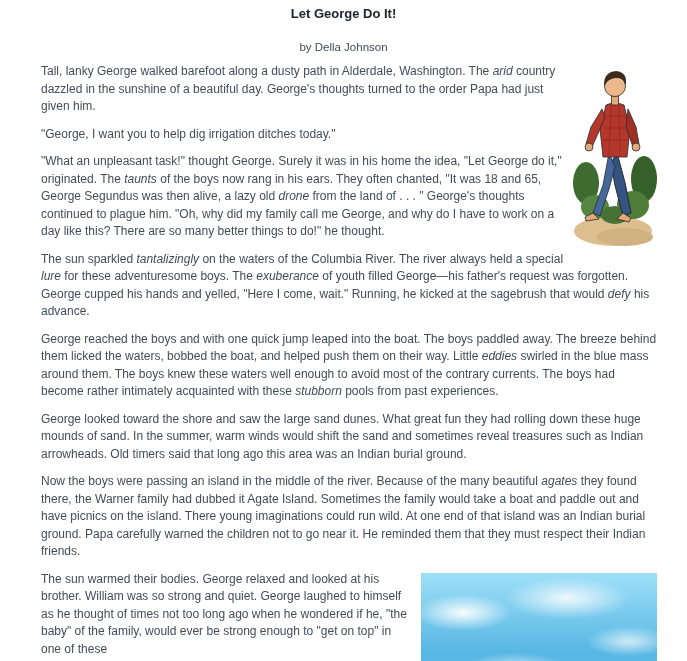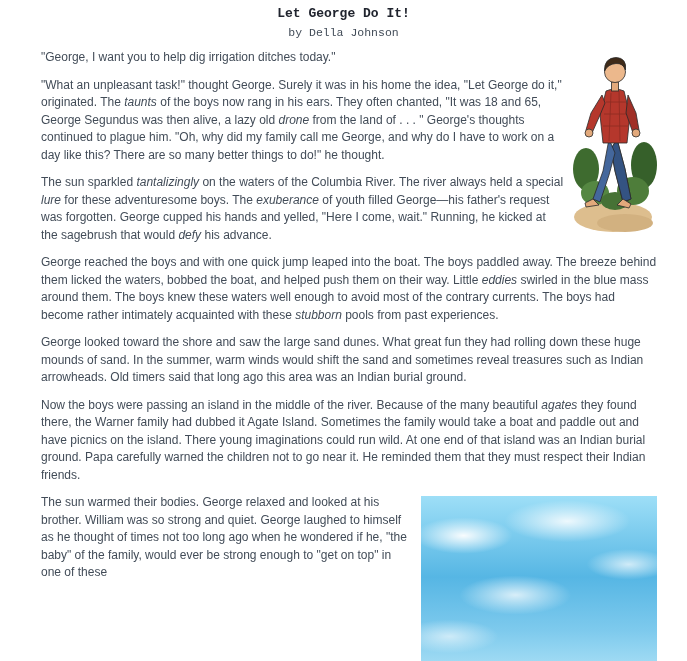--- a/index.html
+++ b/index.html
@@ -8,29 +8,29 @@
     overflow: hidden;
     background: var(--page_bg, #ffffff);
     font-family: "Liberation Sans", "DejaVu Sans", sans-serif;
   }
   .page {
     width: 687px; height: 661px;
     overflow: hidden;
     background: var(--page_bg, #ffffff);
     color: var(--text, #424c58);
   }
-  .header { text-align: center; padding-top: 6px; font-family: Liberation Mono, monospace; }
+  .header { text-align: center; padding-top: 6px; }
   .title {
     font-size: 13px;
     font-weight: 700;
     color: var(--heading, #20242e);
   }
   .byline {
     font-size: 11.5px;
-    margin-top: 5px;
+    margin-top: 20px;
     color: var(--text, #424c58);
   }
   .story {
     margin-top: 10px;
     padding: 0 30px 0 41px;
     font-size: 12px;
     line-height: 17.5px;
     color: var(--text, #424c58);
   }
   .story p { margin: 0 0 10px 0; }
@@ -100,20 +100,21 @@
           <rect x="38.5" y="33" width="7" height="9" fill="#e2a97b"></rect>
 
           <circle cx="42" cy="23" r="10.5" fill="#ecb88c"></circle>
 
           <path d="M31.5 22 Q31 9 43 8.5 Q54 9 52.5 21 Q50 14 43 14.5 Q35 15 31.5 22 Z" fill="#3f2a18"></path>
         </g>
       </svg>
     </figure>
 
     <div>
+        <p><span>Tall, lanky George walked barefoot along a dusty path in Alderdale, Washington. The </span><em>arid</em><span> country dazzled in the sunshine of a beautiful day. George's thoughts turned to the order Papa had just given him.</span></p>
         <p><span>"George, I want you to help dig irrigation ditches today."</span></p>
         <p><span>"What an unpleasant task!" thought George. Surely it was in his home the idea, "Let George do it," originated. The </span><em>taunts</em><span> of the boys now rang in his ears. They often chanted, "It was 18 and 65, George Segundus was then alive, a lazy old </span><em>drone</em><span> from the land of . . . " George's thoughts continued to plague him. "Oh, why did my family call me George, and why do I have to work on a day like this? There are so many better things to do!" he thought.</span></p>
         <p><span>The sun sparkled </span><em>tantalizingly</em><span> on the waters of the Columbia River. The river always held a special </span><em>lure</em><span> for these adventuresome boys. The </span><em>exuberance</em><span> of youth filled George—his father's request was forgotten. George cupped his hands and yelled, "Here I come, wait." Running, he kicked at the sagebrush that would </span><em>defy</em><span> his advance.</span></p>
         <p><span>George reached the boys and with one quick jump leaped into the boat. The boys paddled away. The breeze behind them licked the waters, bobbed the boat, and helped push them on their way. Little </span><em>eddies</em><span> swirled in the blue mass around them. The boys knew these waters well enough to avoid most of the contrary currents. The boys had become rather intimately acquainted with these </span><em>stubborn</em><span> pools from past experiences.</span></p>
         <p><span>George looked toward the shore and saw the large sand dunes. What great fun they had rolling down these huge mounds of sand. In the summer, warm winds would shift the sand and sometimes reveal treasures such as Indian arrowheads. Old timers said that long ago this area was an Indian burial ground.</span></p>
         <p><span>Now the boys were passing an island in the middle of the river. Because of the many beautiful </span><em>agates</em><span> they found there, the Warner family had dubbed it Agate Island. Sometimes the family would take a boat and paddle out and have picnics on the island. There young imaginations could run wild. At one end of that island was an Indian burial ground. Papa carefully warned the children not to go near it. He reminded them that they must respect their Indian friends.</span></p>
       </div>
 
     <figure class="sky-figure"></figure>
 

